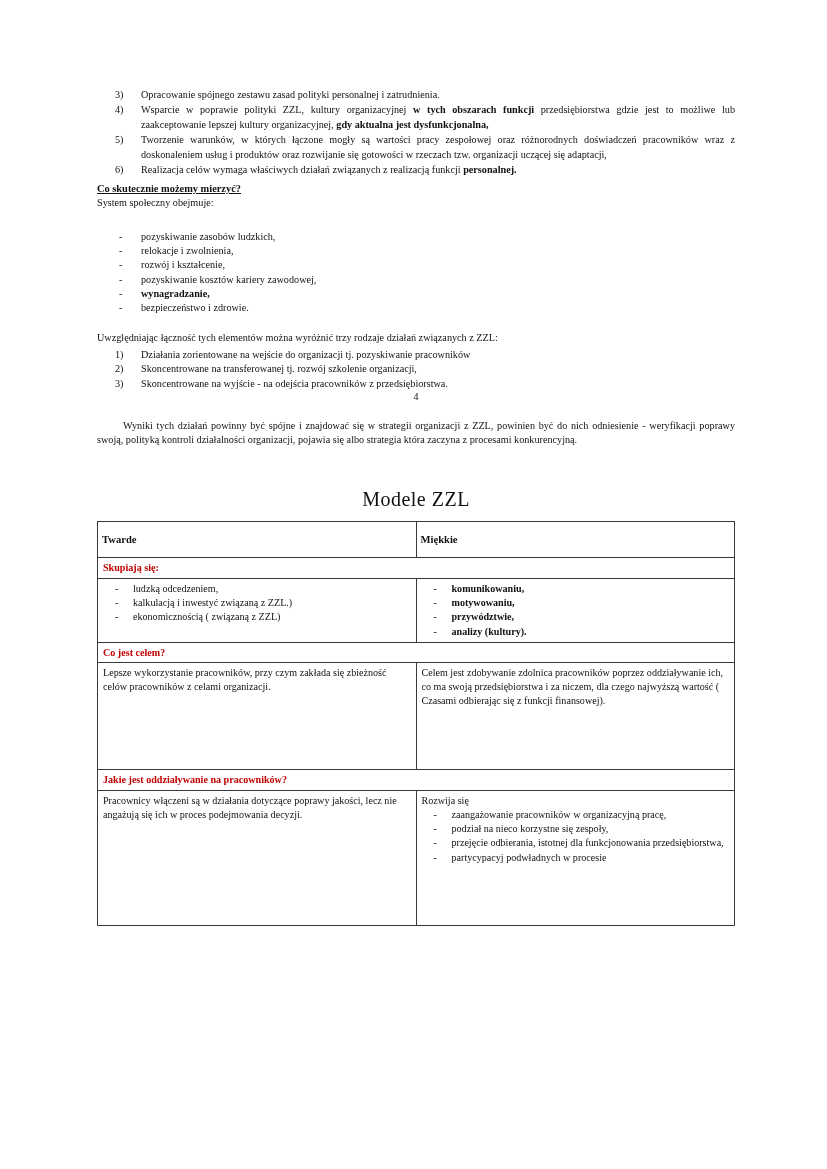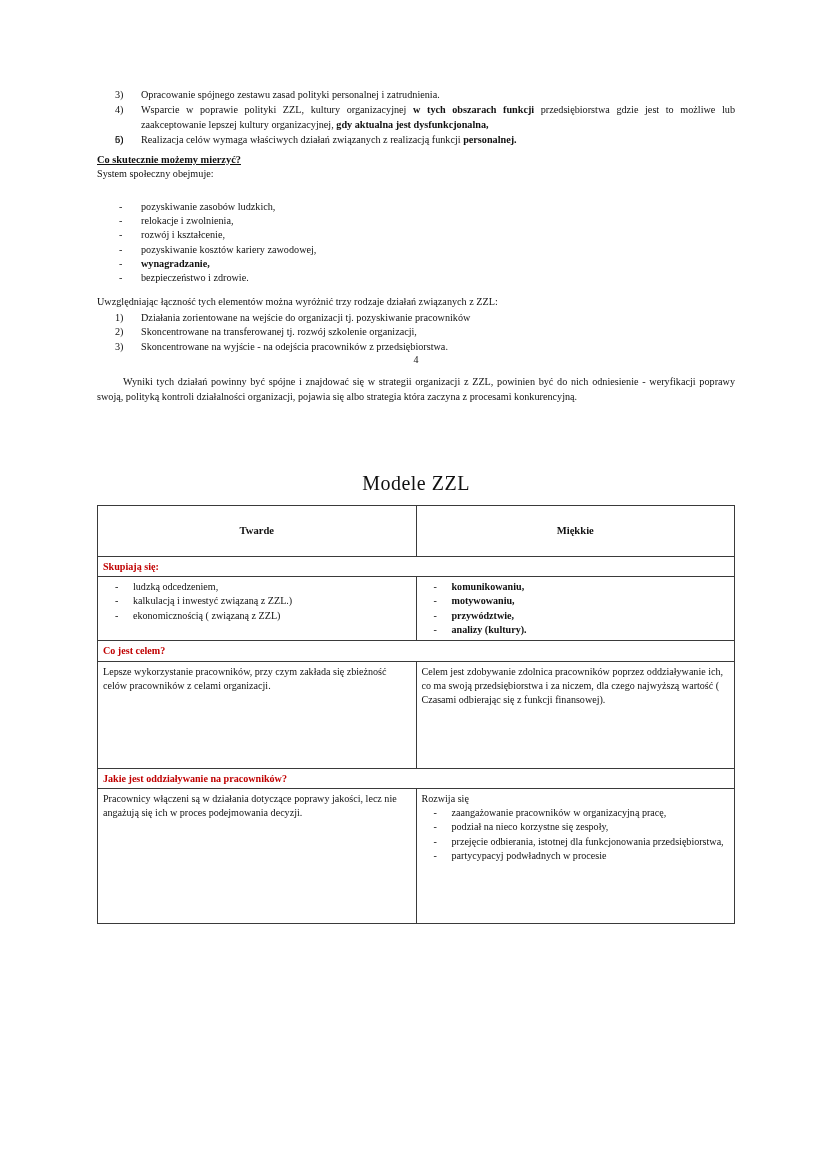--- a/index.html
+++ b/index.html
@@ -81,21 +81,21 @@
   ul.dashlist > li .dash {
     position: absolute;
     left: 22px;
     top: 0;
   }
 
   .para {
     font-size: 10.2px;
     line-height: 14.4px;
     text-align: justify;
-    margin-top: 9px;
+    margin-top: 16px;
     margin-bottom: 2px;
   }
   .para-indent {
     text-indent: 26px;
   }
 
   ol.numlist2 {
     list-style: none;
     margin: 0;
     padding: 0;
@@ -119,41 +119,41 @@
     font-size: 10px;
     margin: 0;
     line-height: 12px;
   }
 
   
   .table-title {
     text-align: center;
     font-size: 20px;
     font-family: "Liberation Serif", serif;
-    margin-top: 68px;
+    margin-top: 40px;
     margin-bottom: 10px;
     letter-spacing: 0.5px;
   }
   table.models {
     border-collapse: collapse;
     width: 638px;
     table-layout: fixed;
   }
   table.models td, table.models th {
     border: 1px solid #3a3a3a;
     vertical-align: top;
     padding: 3px 5px;
     font-size: 10.1px;
     line-height: 13.6px;
   }
   table.models th {
-    text-align: center;
+    text-align: left;
     font-weight: bold;
     font-size: 10.6px;
-    padding: 18px 4px;
+    padding: 11px 4px;
   }
   .section-row td {
     text-align: left;
     color: #c00000;
     font-weight: bold;
     font-size: 10.4px;
     padding: 3px 4px;
   }
   ul.cellist {
     list-style: none;
@@ -187,20 +187,21 @@
       <li>
         <span class="marker">3)</span>
         <span><span>Opracowanie spójnego zestawu zasad polityki personalnej i zatrudnienia.</span></span>
       </li>
       <li>
         <span class="marker">4)</span>
         <span><span>Wsparcie w poprawie polityki ZZL, kultury organizacyjnej </span><span class="b">w tych obszarach funkcji</span><span> przedsiębiorstwa gdzie jest to możliwe lub zaakceptowanie lepszej kultury organizacyjnej, </span><span class="b">gdy aktualna jest dysfunkcjonalna,</span></span>
       </li>
       <li>
         <span class="marker">5)</span>
+        <span><span>Tworzenie warunków, w których łączone mogły są wartości pracy zespołowej oraz różnorodnych doświadczeń pracowników wraz z doskonaleniem usług i produktów oraz rozwijanie się gotowości w rzeczach tzw. organizacji uczącej się adaptacji,</span></span>
       </li>
       <li>
         <span class="marker">6)</span>
         <span><span>Realizacja celów wymaga właściwych działań związanych z realizacją funkcji </span><span class="b">personalnej.</span></span>
       </li>
     </ol>
 
     <div class="q-heading">Co skutecznie możemy mierzyć?</div>
     <div class="plain-line">System społeczny obejmuje:</div>
 

